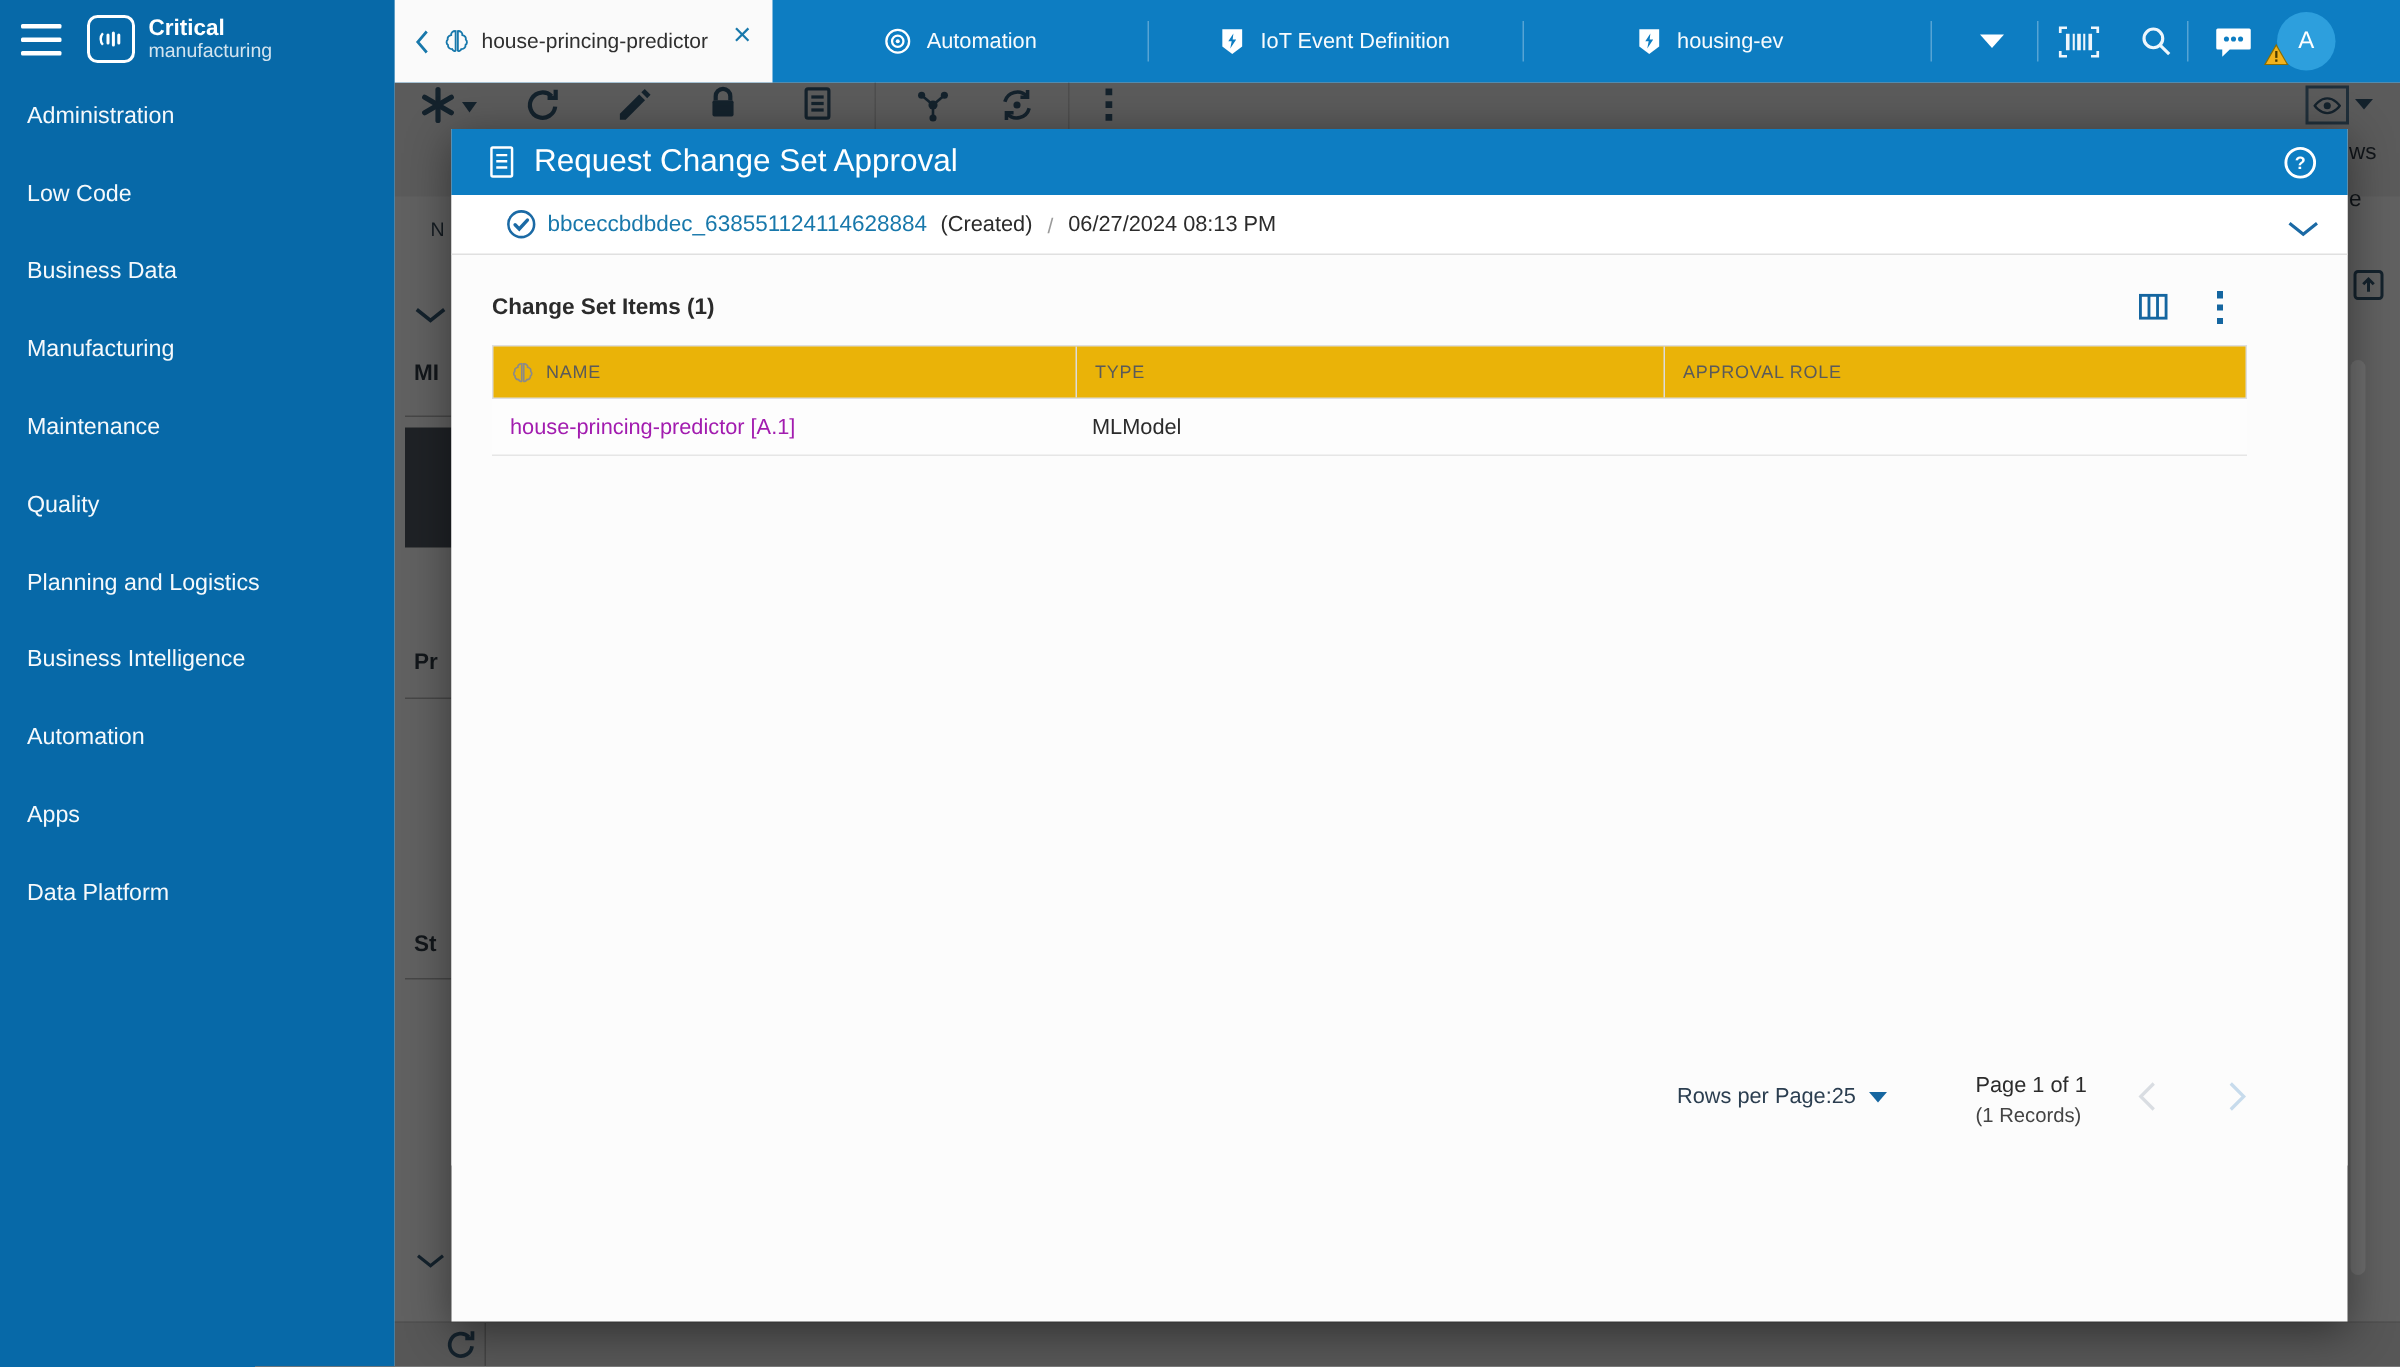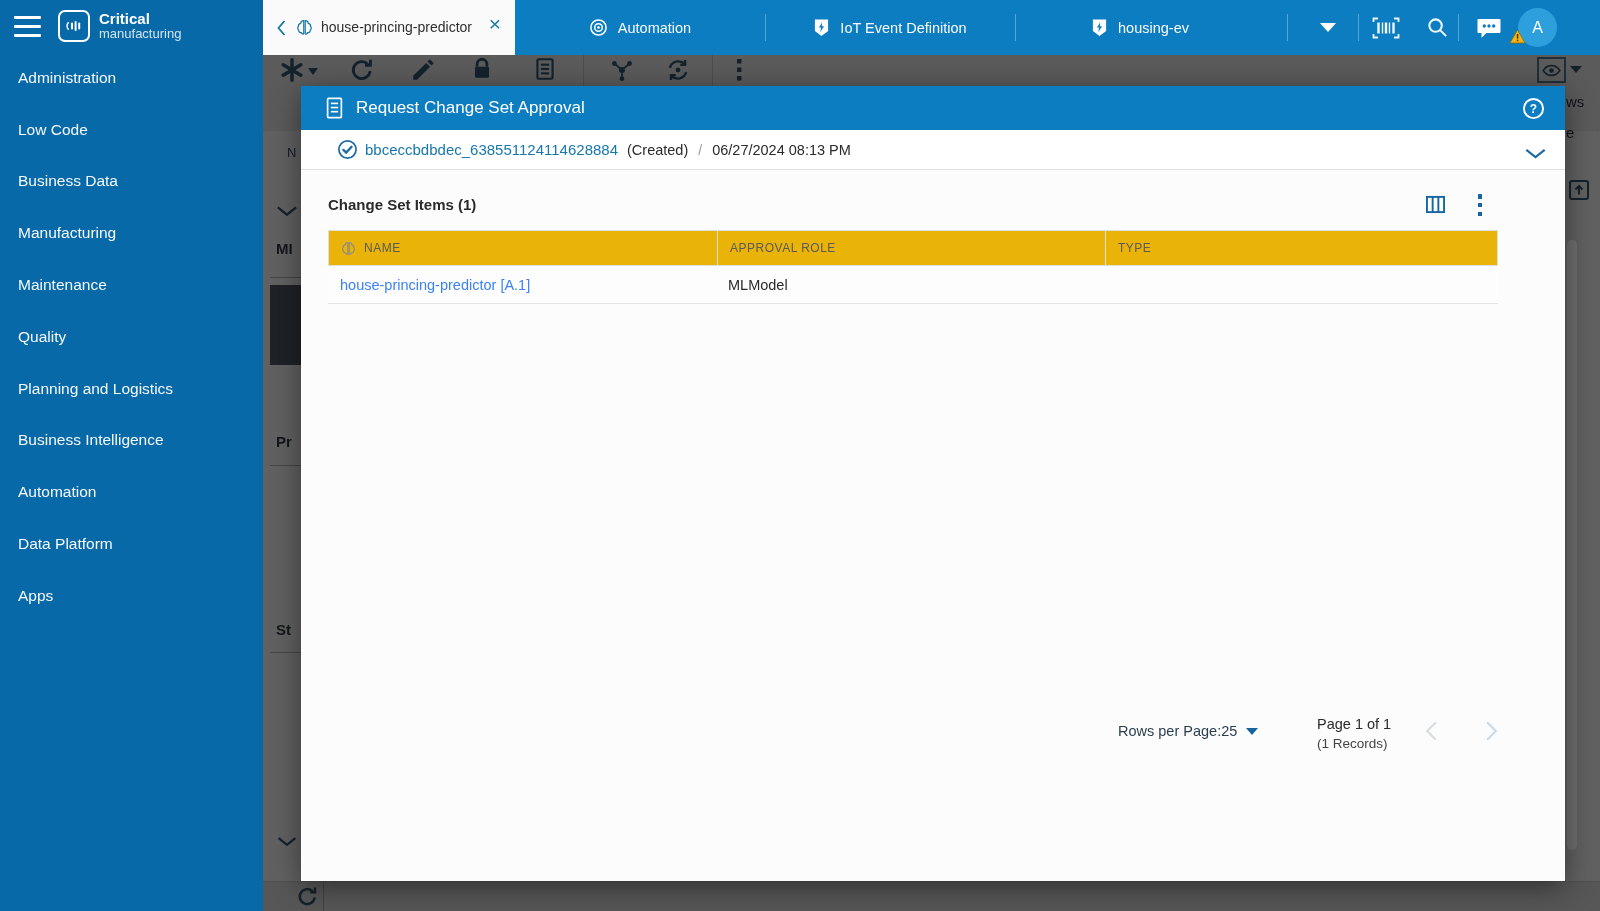--- a/index.html
+++ b/index.html
@@ -55,21 +55,21 @@
   .dd-caret{width:0;height:0;border-left:8px solid transparent;border-right:8px solid transparent;border-top:9px solid #fff;}
   .avatar{position:absolute;left:1255px;top:8px;width:39px;height:39px;border-radius:50%;background:#2d9fdd;
           display:flex;align-items:center;justify-content:center;color:#fff;font-size:16px;cursor:pointer;}
   .warn{position:absolute;left:1246px;top:29px;z-index:5;}
 
   
   .modal{position:absolute;left:301px;top:86px;width:1264px;height:795px;background:#fcfcfc;z-index:100;
          box-shadow:0 6px 28px rgba(0,0,0,.45);}
   .m-header{position:absolute;left:0;top:0;right:0;height:44px;background:#0d7dc2;display:flex;align-items:center;}
   .m-header-icon{margin-left:24px;display:flex;color:#fff;}
-  .m-title{margin-left:12px;color:#fff;font-size:17px;font-weight:500;}
+  .m-title{margin-left:12px;color:#fff;font-size:21px;font-weight:500;}
   .m-help{position:absolute;right:20px;top:11px;cursor:pointer;}
   .m-version{position:absolute;left:0;top:44px;right:0;height:40px;background:#fff;border-bottom:1px solid #e0e0e0;
              display:flex;align-items:center;padding-left:36px;}
   .v-check{display:flex;color:#1b6aa5;}
   .v-name{margin-left:7px;color:#1878ab;font-size:15px;cursor:pointer;}
   .v-state{margin-left:9px;color:#2b2b2b;font-size:14.5px;}
   .v-sep{margin-left:10px;color:#9a9a9a;font-size:14px;}
   .v-date{margin-left:10px;color:#2b2b2b;font-size:14.5px;}
   .v-chevron{position:absolute;right:18px;top:15px;color:#1b6aa5;cursor:pointer;}
   .m-body{position:absolute;left:0;top:84px;right:0;bottom:104px;background:#fcfcfc;}
@@ -77,21 +77,21 @@
   .cols-ico{position:absolute;left:1124px;top:25px;color:#1566a0;cursor:pointer;}
   .kebab{position:absolute;left:1171px;top:24px;width:16px;height:22px;display:flex;flex-direction:column;align-items:center;justify-content:space-between;cursor:pointer;}
   .kebab i{width:4.5px;height:4.5px;background:#1566a0;}
   .tbl{position:absolute;left:27px;top:60px;width:1170px;}
   .tbl-head{display:flex;height:36px;background:#eab308;border:1px solid #dedede;}
   .th{display:flex;align-items:center;padding-left:12px;font-size:12px;color:#5a5a5a;letter-spacing:.5px;}
   .th + .th{border-left:1px solid #dcdcdc;}
   .th-brain{color:#8a8a8a;display:flex;margin-right:8px;}
   .tbl-row{display:flex;height:38px;border-bottom:1px solid #e6e6e6;background:#fdfdfd;}
   .td{display:flex;align-items:center;padding-left:12px;font-size:14.5px;color:#2b2b2b;}
-  .td-link{color:#3b82f6;cursor:pointer;}
+  .td-link{color:#a21caf;cursor:pointer;}
   .c1{width:388px;}.c2{width:392px;}.c3{width:388px;}
   .pg-rows{position:absolute;left:817px;top:553px;display:flex;align-items:center;font-size:14.5px;color:#2b3e50;cursor:pointer;}
   .pg-caret{margin-left:9px;width:0;height:0;border-left:6px solid transparent;border-right:6px solid transparent;border-top:7px solid #1566a0;}
   .pg-page{position:absolute;left:1016px;top:545px;font-size:14.5px;color:#2b2b2b;line-height:1.35;}
   .pg-page .rec{font-size:13.5px;color:#444;}
   .pg-prev{position:absolute;left:1124px;top:550px;color:#d9dde2;cursor:pointer;}
   .pg-next{position:absolute;left:1184px;top:550px;color:#c7dbec;cursor:pointer;}
   .m-comments{position:absolute;left:0;top:691px;right:0;height:36px;background:#fff;border-top:1px solid #ddd;border-bottom:1px solid #ddd;
               display:flex;align-items:center;padding-left:39px;font-size:14.5px;color:#4a4a4a;}
   .cm-chevron{position:absolute;right:18px;top:10px;color:#2c4a60;cursor:pointer;}
@@ -252,22 +252,22 @@
     <nav class="nav">
       <div class="nav-item">Administration</div>
       <div class="nav-item">Low Code</div>
       <div class="nav-item">Business Data</div>
       <div class="nav-item">Manufacturing</div>
       <div class="nav-item">Maintenance</div>
       <div class="nav-item">Quality</div>
       <div class="nav-item">Planning and Logistics</div>
       <div class="nav-item">Business Intelligence</div>
       <div class="nav-item">Automation</div>
+      <div class="nav-item">Apps</div>
       <div class="nav-item">Data Platform</div>
-      <div class="nav-item">Apps</div>
     </nav>
   </aside>
 
   <header class="topbar">
     <div class="tab-active">
       <span class="tab-back">
         <svg width="9" height="16" viewBox="0 0 9 16" fill="none" stroke="currentColor" stroke-width="1.8">
             <path d="M7.5 1 1.5 8l6 7"></path>
           </svg>
       </span>
@@ -411,25 +411,25 @@
         <div class="tbl-head">
           <div class="th c1">
             <span class="th-brain">
               <svg width="15" height="15" viewBox="0 0 16 16" fill="none" stroke="currentColor" stroke-width="1.2">
                   <path d="M7.3 1.6C5.5 1.5 4.3 2.8 4.5 4.1 3 4.4 2.1 5.6 2.3 7c-1 .9-.9 2.6.2 3.3-.2 1.5 1 2.7 2.6 2.6.4 1.2 1.9 1.6 2.2 1V1.6z"></path>
                   <path d="M8.7 1.6c1.8-.1 3 1.2 2.8 2.5 1.5.3 2.4 1.5 2.2 2.9 1 .9.9 2.6-.2 3.3.2 1.5-1 2.7-2.6 2.6-.4 1.2-1.9 1.6-2.2 1V1.6z"></path>
                 </svg>
             </span>
             <span>NAME</span>
           </div>
+          <div class="th c2">
+              <span>TYPE</span>
+            </div>
           <div class="th c3">
               <span>APPROVAL ROLE</span>
-            </div>
-          <div class="th c2">
-              <span>TYPE</span>
             </div>
         </div>
         <div class="tbl-row">
           <div class="td c1">
               <span class="td-link">house-princing-predictor [A.1]</span>
             </div>
           <div class="td c2">
               <span>MLModel</span>
             </div>
           <div class="td c3">

